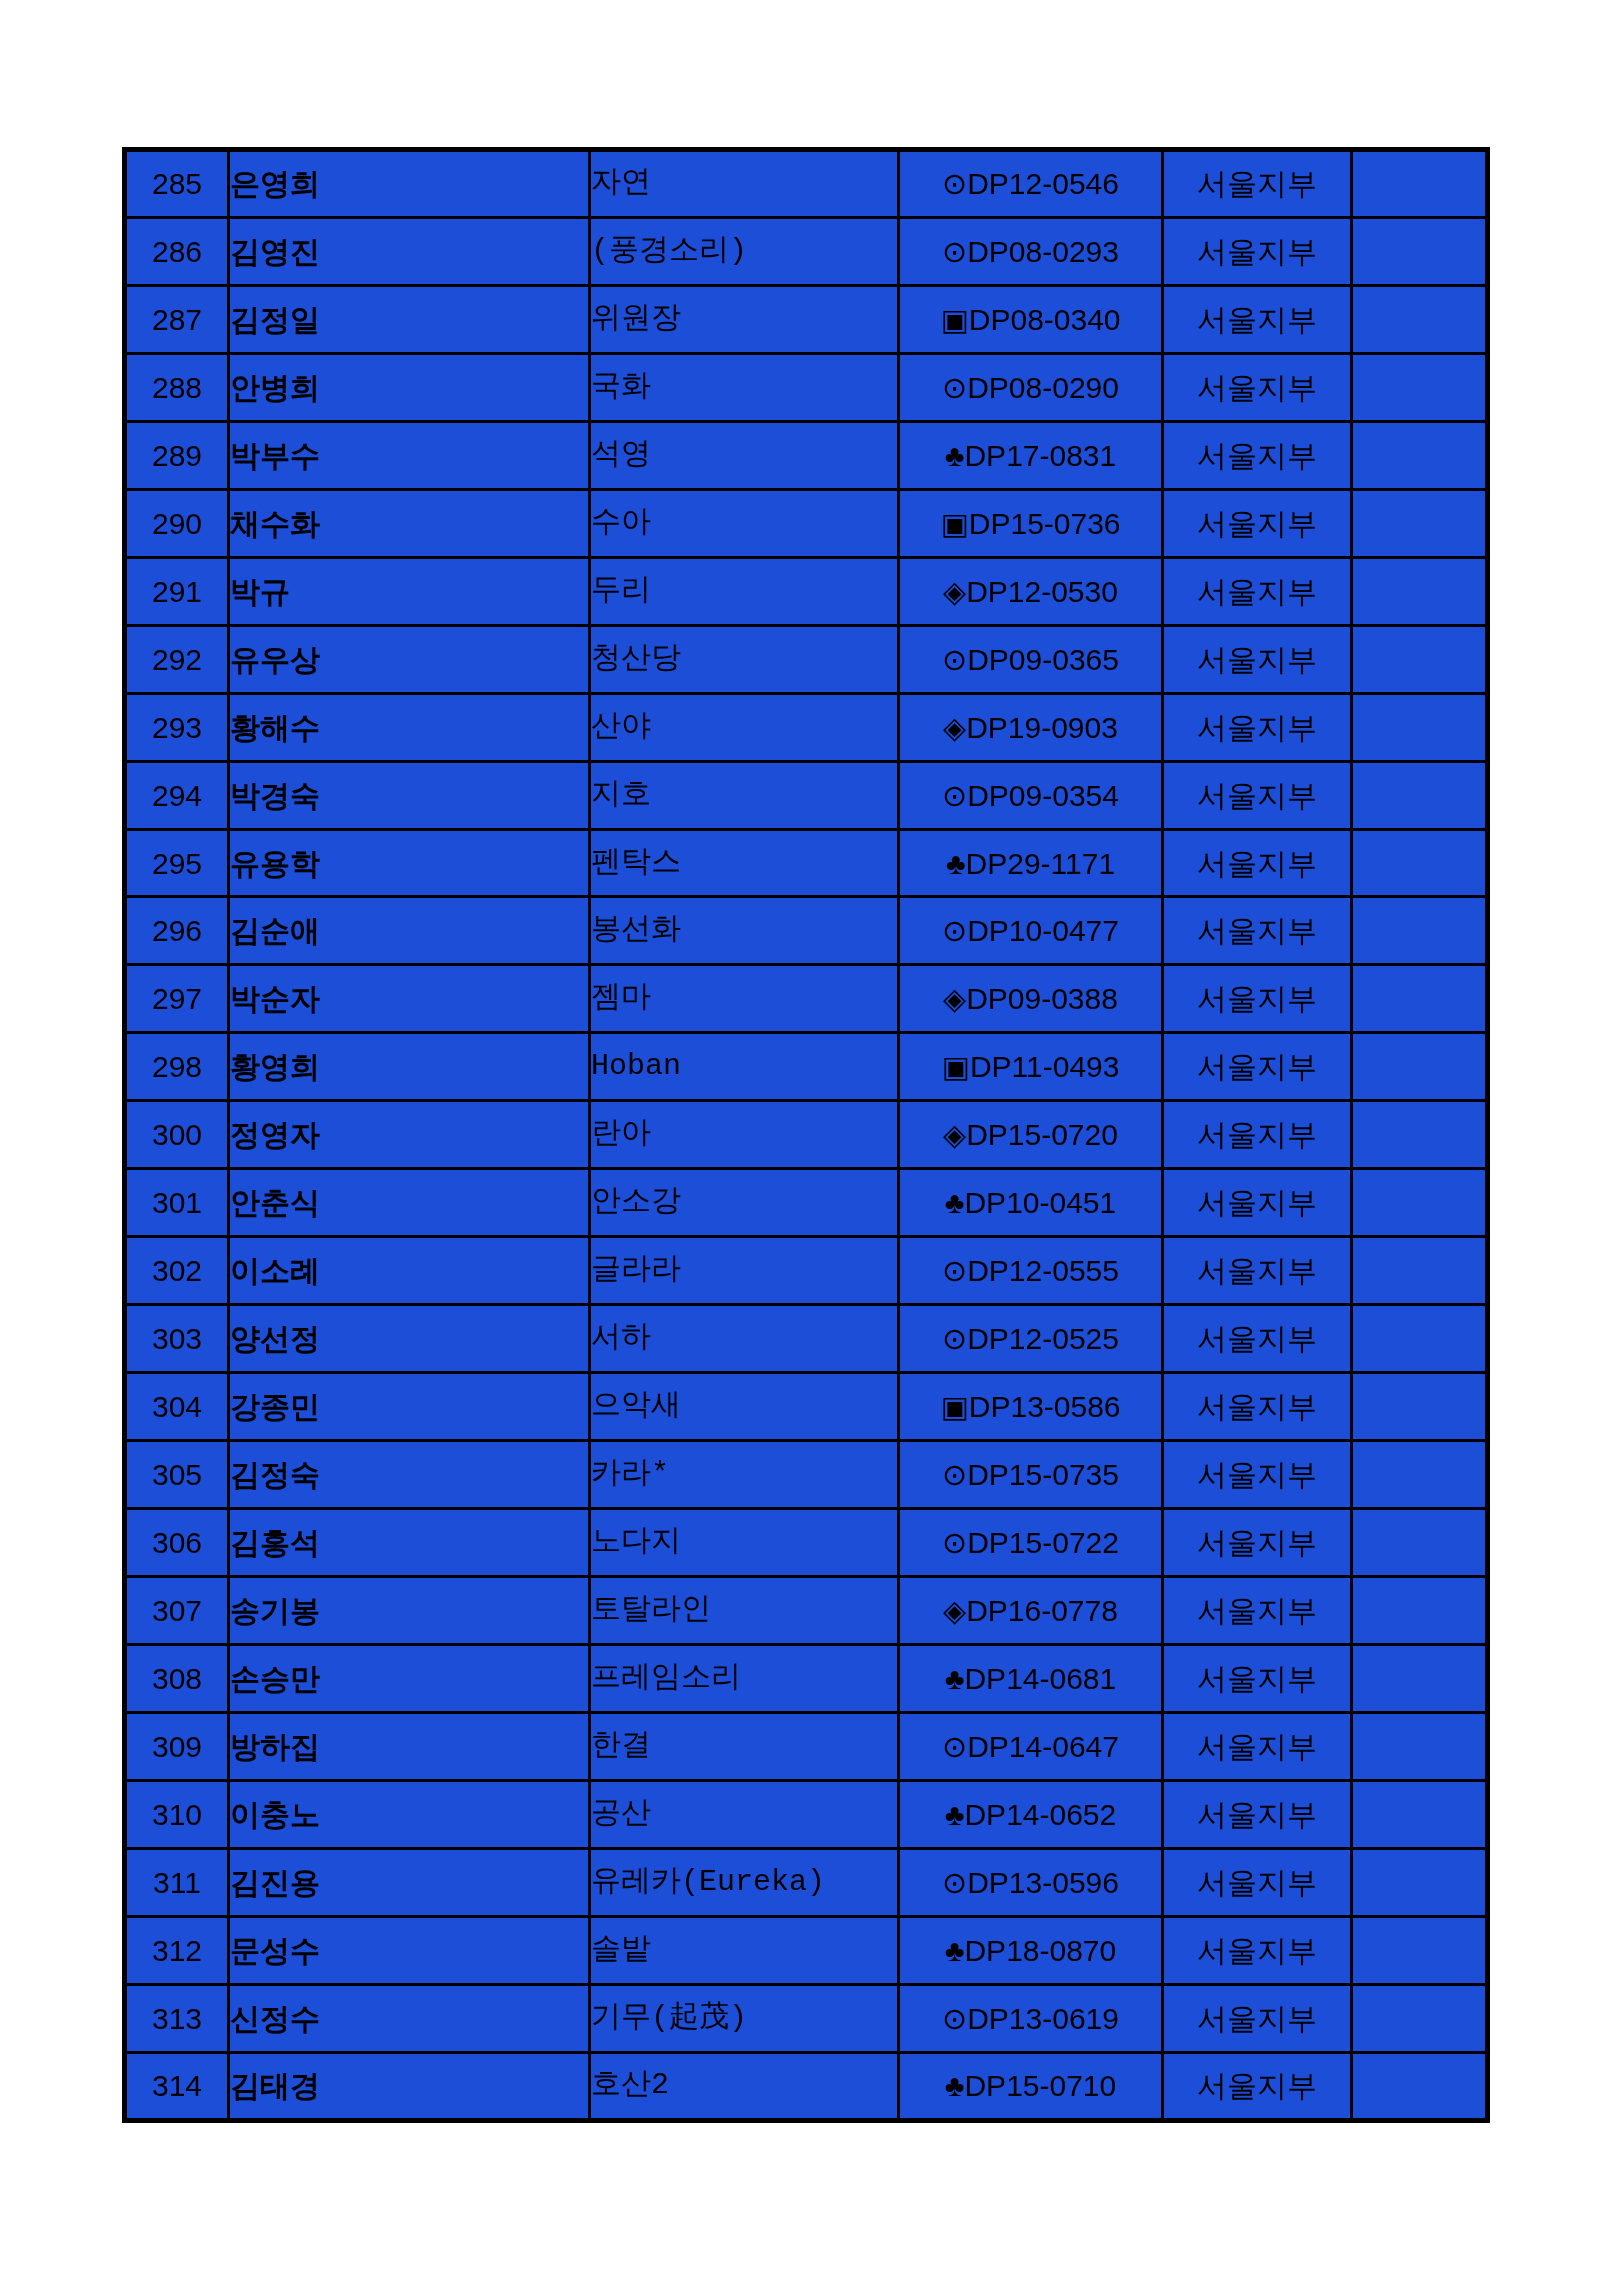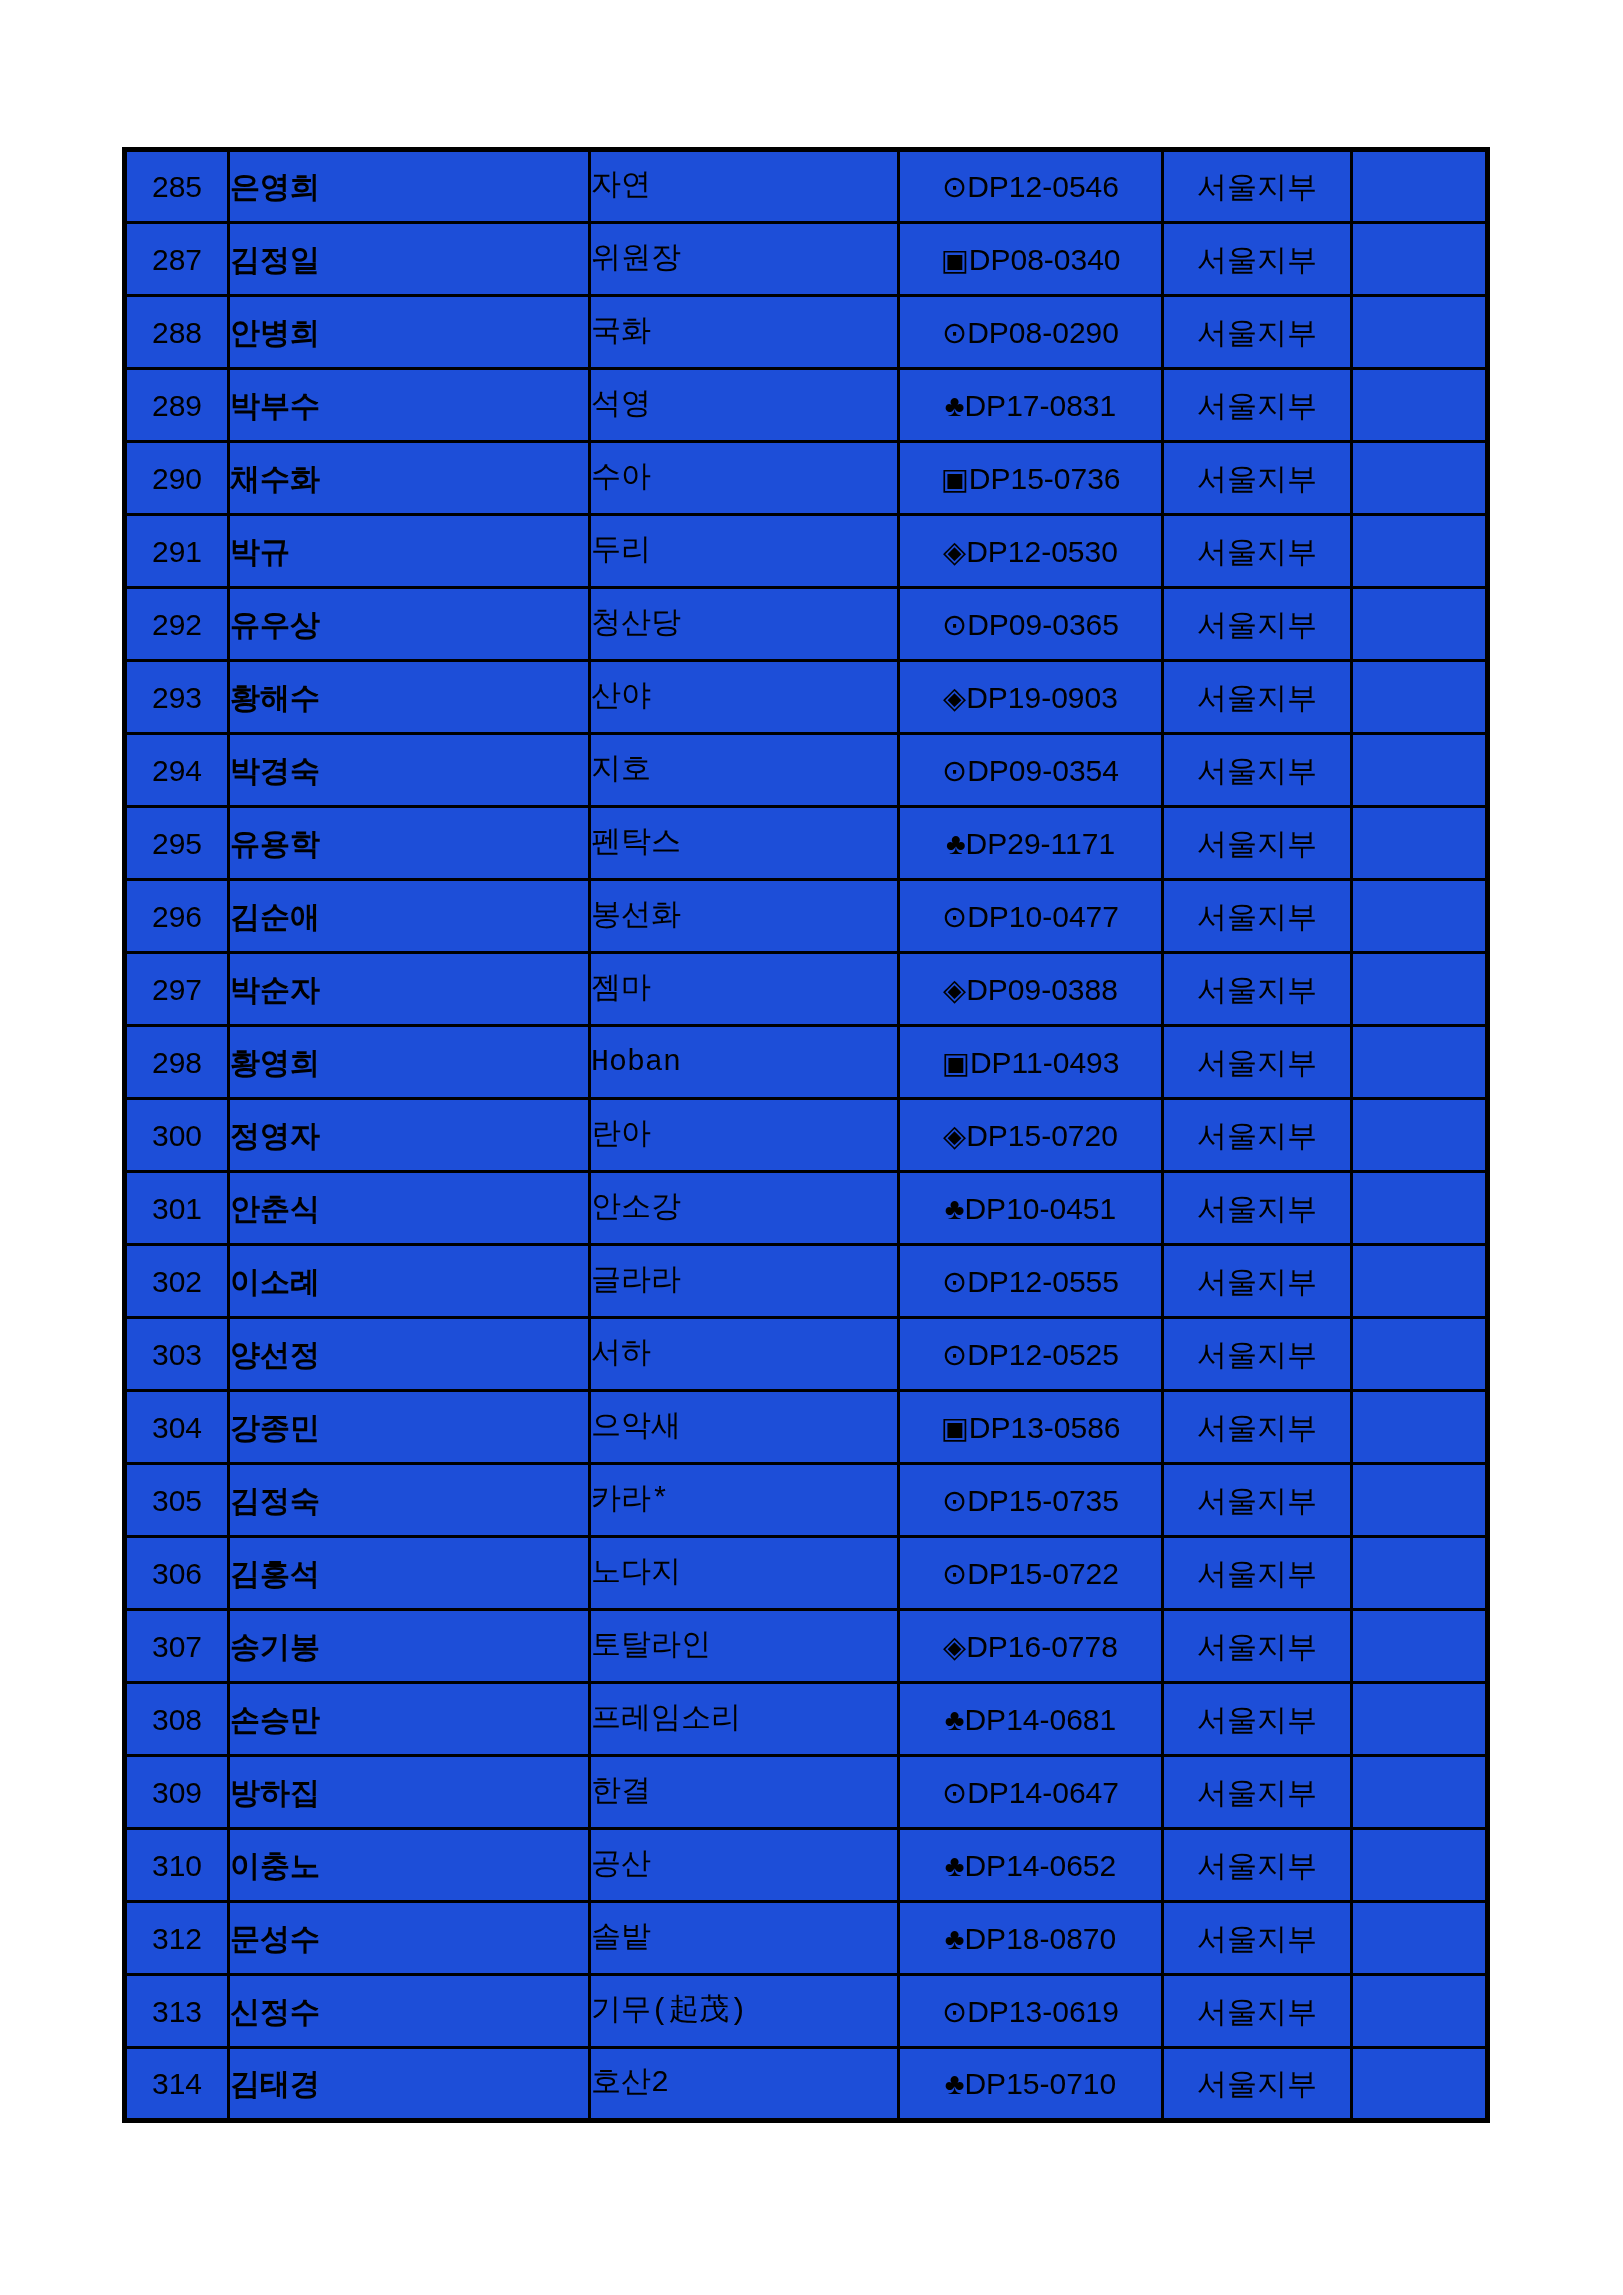--- a/index.html
+++ b/index.html
@@ -61,20 +61,28 @@
     <tbody id="member-rows">
         <tr>
           <td class="col-no">285</td>
           <td class="col-name">은영희</td>
           <td class="col-nick">자연</td>
           <td class="col-code"><span class="sym">⊙</span><span>DP12-0546</span></td>
           <td class="col-branch">서울지부</td>
           <td class="col-note"></td>
         </tr>
         <tr>
+          <td class="col-no">286</td>
+          <td class="col-name">김영진</td>
+          <td class="col-nick">(풍경소리)</td>
+          <td class="col-code"><span class="sym">⊙</span><span>DP08-0293</span></td>
+          <td class="col-branch">서울지부</td>
+          <td class="col-note"></td>
+        </tr>
+        <tr>
           <td class="col-no">287</td>
           <td class="col-name">김정일</td>
           <td class="col-nick">위원장</td>
           <td class="col-code"><span class="sym">▣</span><span>DP08-0340</span></td>
           <td class="col-branch">서울지부</td>
           <td class="col-note"></td>
         </tr>
         <tr>
           <td class="col-no">288</td>
           <td class="col-name">안병희</td>
@@ -241,20 +249,28 @@
           <td class="col-nick">한결</td>
           <td class="col-code"><span class="sym">⊙</span><span>DP14-0647</span></td>
           <td class="col-branch">서울지부</td>
           <td class="col-note"></td>
         </tr>
         <tr>
           <td class="col-no">310</td>
           <td class="col-name">이충노</td>
           <td class="col-nick">공산</td>
           <td class="col-code"><span class="sym">♣</span><span>DP14-0652</span></td>
+          <td class="col-branch">서울지부</td>
+          <td class="col-note"></td>
+        </tr>
+        <tr>
+          <td class="col-no">311</td>
+          <td class="col-name">김진용</td>
+          <td class="col-nick">유레카(Eureka)</td>
+          <td class="col-code"><span class="sym">⊙</span><span>DP13-0596</span></td>
           <td class="col-branch">서울지부</td>
           <td class="col-note"></td>
         </tr>
         <tr>
           <td class="col-no">312</td>
           <td class="col-name">문성수</td>
           <td class="col-nick">솔밭</td>
           <td class="col-code"><span class="sym">♣</span><span>DP18-0870</span></td>
           <td class="col-branch">서울지부</td>
           <td class="col-note"></td>

